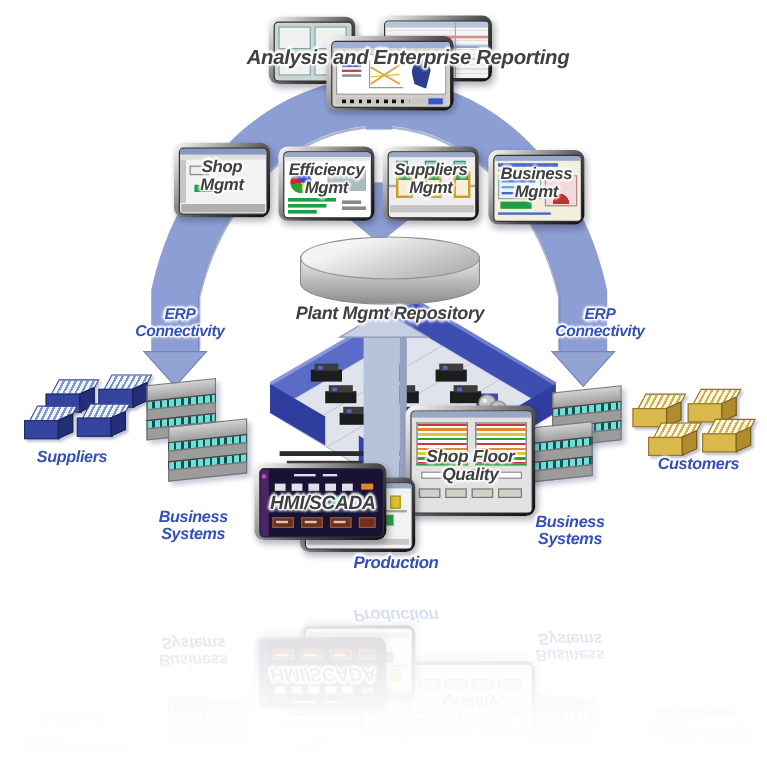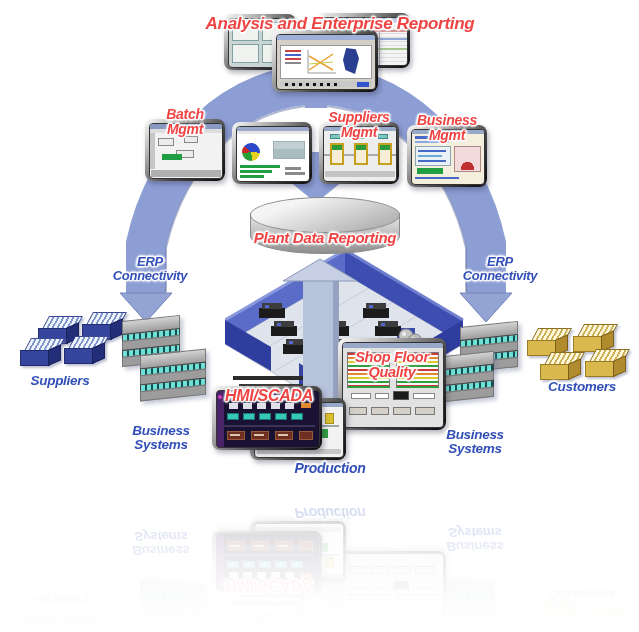--- a/index.html
+++ b/index.html
@@ -12,21 +12,21 @@
        background:linear-gradient(135deg,#fafafa 0%,#bdbdbd 22%,#4a4a4a 60%,#0a0a0a 100%);
        box-shadow:2px 3px 5px rgba(40,40,70,.35);}
   .scr{position:relative;width:100%;height:100%;border-radius:4px;background:#fff;
        overflow:hidden;border:1px solid #333;}
   .d{position:absolute;box-sizing:border-box;}
   
   .lbl{position:absolute;font-style:italic;font-weight:bold;text-align:center;line-height:1.04;
        letter-spacing:-0.3px;z-index:6;
        text-shadow:-1px -1px 1px #fff,1px -1px 1px #fff,-1px 1px 1px #fff,1px 1px 1px #fff,
                    0 -2px 2px #fff,0 2px 2px #fff,-2px 0 2px #fff,2px 0 2px #fff;}
-  .lbl.black{color:#ef4444;}
+  .lbl.black{color:#404040;margin-top:24px;}
   .lbl.blue{color:#3350b8;}
   
   .cyl{position:absolute;left:250px;top:197px;width:150px;height:63px;z-index:3;}
   .cyl .cbody{position:absolute;top:16px;left:0;width:148px;height:40px;
        background:linear-gradient(180deg,#ededed 0%,#cdcdcd 35%,#8d8d8d 100%);
        border:1px solid #8a8a8a;border-top:none;border-radius:0 0 74px 74px / 0 0 18px 18px;}
   .cyl .ctop{position:absolute;top:0;left:0;width:148px;height:34px;border-radius:50%;
        background:linear-gradient(160deg,#f4f4f4 25%,#b4b4b4 85%);border:1px solid #8f8f8f;}
   
   .wh{position:absolute;width:40px;height:27px;z-index:2;filter:drop-shadow(2px 2px 1px rgba(110,120,155,.45));}
@@ -156,21 +156,21 @@
     <svg class="abs" style="left:280px;top:246px;z-index:1" width="80" height="160" viewBox="0 0 80 160">
       <rect x="23" y="33" width="30" height="120" fill="#b7c2db"></rect>
       <rect x="53" y="33" width="6" height="120" fill="#96a2c0"></rect>
       <polygon points="3,35 40,13 77,35" fill="#c6cfe4" stroke="#8b98b8" stroke-width="1"></polygon>
     </svg>
 
     <div class="cyl">
       <div class="cbody"></div>
       <div class="ctop"></div>
     </div>
-    <div class="lbl black" style="left:235px;top:230px;width:180px;font-size:15px;">Plant Data Reporting</div>
+    <div class="lbl black" style="left:235px;top:230px;width:180px;font-size:15px;">Plant Mgmt Repository</div>
 
     <div class="mon" style="left:224px;top:14px;width:64px;height:48px;">
       <div class="scr" style="background:#c9d4d4;">
         <div class="d" style="left:3px;top:3px;width:27px;height:19px;background:#f0f2f0;border:1px solid #7fa0a0;"></div>
         <div class="d" style="left:33px;top:3px;width:27px;height:19px;background:#f0f2f0;border:1px solid #7fa0a0;"></div>
         <div class="d" style="left:3px;top:25px;width:27px;height:19px;background:#f0f2f0;border:1px solid #7fa0a0;"></div>
         <div class="d" style="left:33px;top:25px;width:27px;height:19px;background:#f0f2f0;border:1px solid #7fa0a0;"></div>
       </div>
     </div>
     <div class="mon" style="left:316px;top:13px;width:86px;height:47px;">
@@ -259,21 +259,22 @@
         <div class="d" style="left:6px;top:25px;width:24px;height:2px;background:#68a8d8;"></div>
         <div class="d" style="left:6px;top:30px;width:28px;height:2px;background:#4868c8;"></div>
         <div class="d" style="left:5px;top:38px;width:26px;height:6px;background:#1f9e43;"></div>
         <div class="d" style="left:42px;top:16px;width:27px;height:26px;background:#f2dada;border:1px solid #b08888;"></div>
         <div class="d" style="left:44px;top:26px;width:23px;height:14px;
              background:radial-gradient(ellipse 50% 100% at 50% 100%,#c03030 0 58%,transparent 60%);"></div>
         <div class="d" style="left:3px;top:47px;width:44px;height:2px;background:#4868c8;"></div>
       </div>
     </div>
 
-    <div class="lbl black" style="left:153px;top:107px;width:64px;font-size:14px;">Batch Mgmt</div>
+    <div class="lbl black" style="left:153px;top:107px;width:64px;font-size:14px;">Shop Mgmt</div>
+    <div class="lbl black" style="left:240px;top:110px;width:64px;font-size:14px;">Efficiency Mgmt</div>
     <div class="lbl black" style="left:327px;top:110px;width:64px;font-size:14px;">Suppliers Mgmt</div>
     <div class="lbl black" style="left:415px;top:113px;width:64px;font-size:14px;">Business Mgmt</div>
 
     <div class="wh" style="left:38px;top:316px;">
         <div class="roof"></div>
         <div class="front"></div>
         <div class="side"></div>
       </div>
     <div class="wh" style="left:82px;top:312px;">
         <div class="roof"></div>

